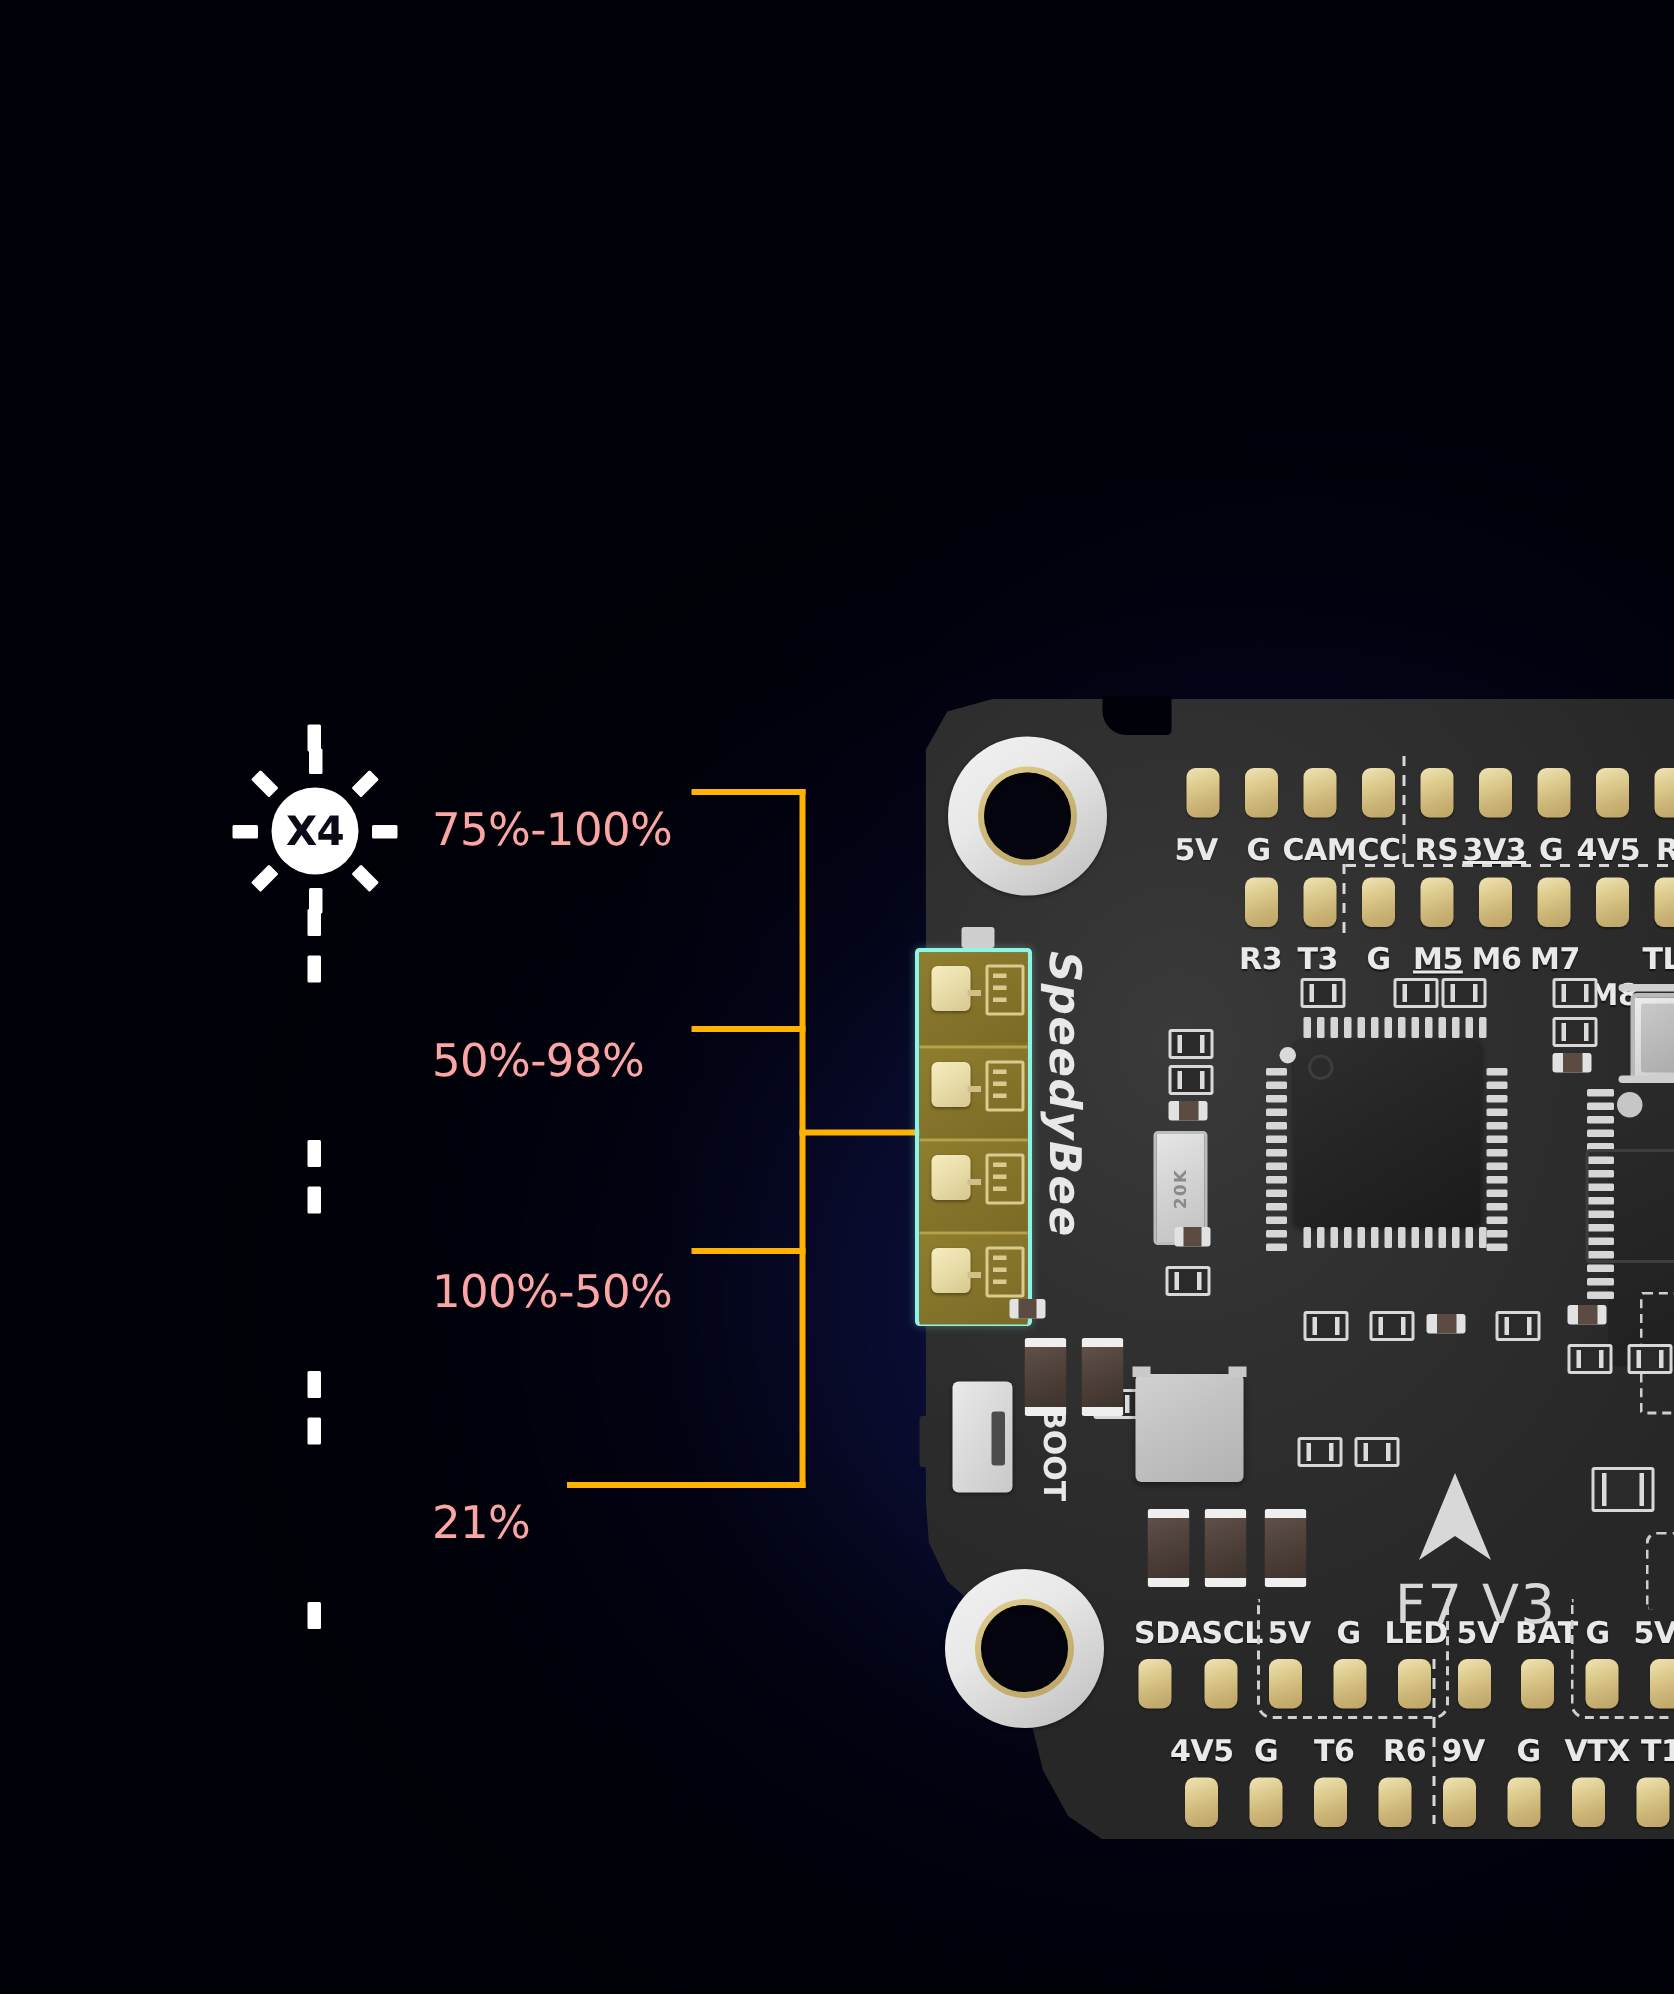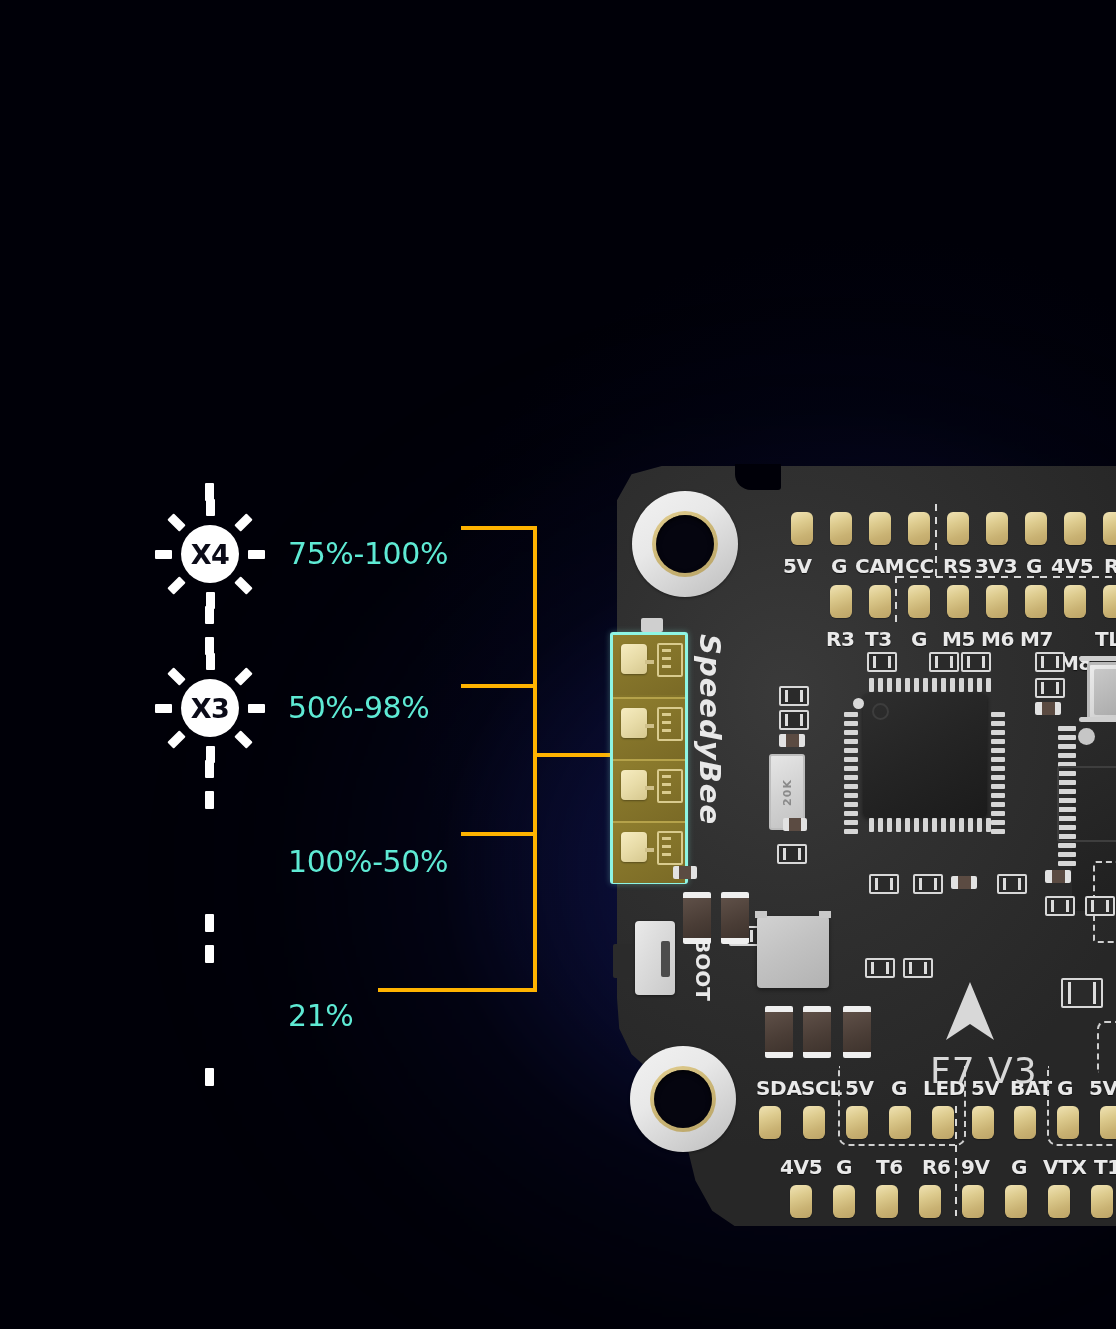--- a/index.html
+++ b/index.html
@@ -44,21 +44,21 @@
   .ray.h.r{right:0px;}
   .ray.d{width:9px;height:17px;}
   .ray.d.tl{left:17px;top:15px;transform:rotate(-45deg);}
   .ray.d.tr{right:17px;top:15px;transform:rotate(45deg);}
   .ray.d.bl{left:17px;bottom:15px;transform:rotate(45deg);}
   .ray.d.br{right:17px;bottom:15px;transform:rotate(-45deg);}
 
   .conn-dash{position:absolute;left:205px;width:9px;background:#ffffff;border-radius:1px;}
 
   .pct{
-    position:absolute;font-size:30px;color:#5eead4;white-space:nowrap;
+    position:absolute;font-size:30px;color:#fca5a5;white-space:nowrap;
     font-family:"DejaVu Sans","Liberation Sans",sans-serif;letter-spacing:-0.4px;
   }
 
   
   .brk{position:absolute;background:#ffb300;}
   .brk.h{height:4px;}
   .brk.v{width:4px;}
 
   
   .pcb{
@@ -225,33 +225,20 @@
       <div class="ray d tl"></div>
       <div class="ray d tr"></div>
       <div class="ray d bl"></div>
       <div class="ray d br"></div>
       <div class="disc">
         <span>X4</span>
       </div>
     </div>
     <div class="pct" style="left:288px;top:508px;">75%-100%</div>
 
-    <div class="sun" style="left:155px;top:625px;">
-      <div class="ray v t"></div>
-      <div class="ray v b"></div>
-      <div class="ray h l"></div>
-      <div class="ray h r"></div>
-      <div class="ray d tl"></div>
-      <div class="ray d tr"></div>
-      <div class="ray d bl"></div>
-      <div class="ray d br"></div>
-      <div class="disc">
-        <span>X3</span>
-      </div>
-    </div>
     <div class="pct" style="left:288px;top:662px;">50%-98%</div>
 
     <div class="pct" style="left:288px;top:816px;">100%-50%</div>
 
     <div class="pct" style="left:288px;top:970px;">21%</div>
   </div>
 
   <div>
     <div class="brk h" style="left:461px;top:526px;width:76px;"></div>
     <div class="brk h" style="left:461px;top:684px;width:76px;"></div>
@@ -285,40 +272,40 @@
       <div class="pad" style="left:369px;top:46px;"></div>
       <div class="pad" style="left:408px;top:46px;"></div>
       <div class="pad" style="left:447px;top:46px;"></div>
       <div class="pad" style="left:486px;top:46px;"></div>
 
       <div class="padlbl" style="left:166px;top:88px;">5V</div>
       <div class="padlbl" style="left:214px;top:88px;">G</div>
       <div class="padlbl" style="left:238px;top:88px;">CAM</div>
       <div class="padlbl" style="left:288px;top:88px;">CC</div>
       <div class="padlbl" style="left:326px;top:88px;">RS</div>
-      <div class="padlbl" style="left:358px;top:88px;">3V3</div>
+      <div class="padlbl" style="left:358px;top:88px;text-decoration:underline;">3V3</div>
       <div class="padlbl" style="left:409px;top:88px;">G</div>
       <div class="padlbl" style="left:434px;top:88px;">4V5</div>
       <div class="padlbl" style="left:487px;top:88px;">R2</div>
     </div>
 
     <div>
       <div class="pad" style="left:213px;top:119px;"></div>
       <div class="pad" style="left:252px;top:119px;"></div>
       <div class="pad" style="left:291px;top:119px;"></div>
       <div class="pad" style="left:330px;top:119px;"></div>
       <div class="pad" style="left:369px;top:119px;"></div>
       <div class="pad" style="left:408px;top:119px;"></div>
       <div class="pad" style="left:447px;top:119px;"></div>
       <div class="pad" style="left:486px;top:119px;"></div>
 
       <div class="padlbl" style="left:209px;top:161px;">R3</div>
       <div class="padlbl" style="left:248px;top:161px;">T3</div>
       <div class="padlbl" style="left:294px;top:161px;">G</div>
-      <div class="padlbl" style="left:325px;top:161px;">M5</div>
+      <div class="padlbl" style="left:325px;top:161px;text-decoration:underline;">M5</div>
       <div class="padlbl" style="left:364px;top:161px;">M6</div>
       <div class="padlbl" style="left:403px;top:161px;">M7</div>
       <div class="padlbl" style="left:442px;top:161px;margin-top:24px;">M8</div>
       <div class="padlbl" style="left:478px;top:161px;">TLM</div>
     </div>
 
     <div class="dashline v" style="left:318px;top:38px;height:78px;"></div>
     <div class="dashline v" style="left:278px;top:110px;height:46px;"></div>
     <div class="dashline h" style="left:280px;top:110px;width:260px;"></div>
 

